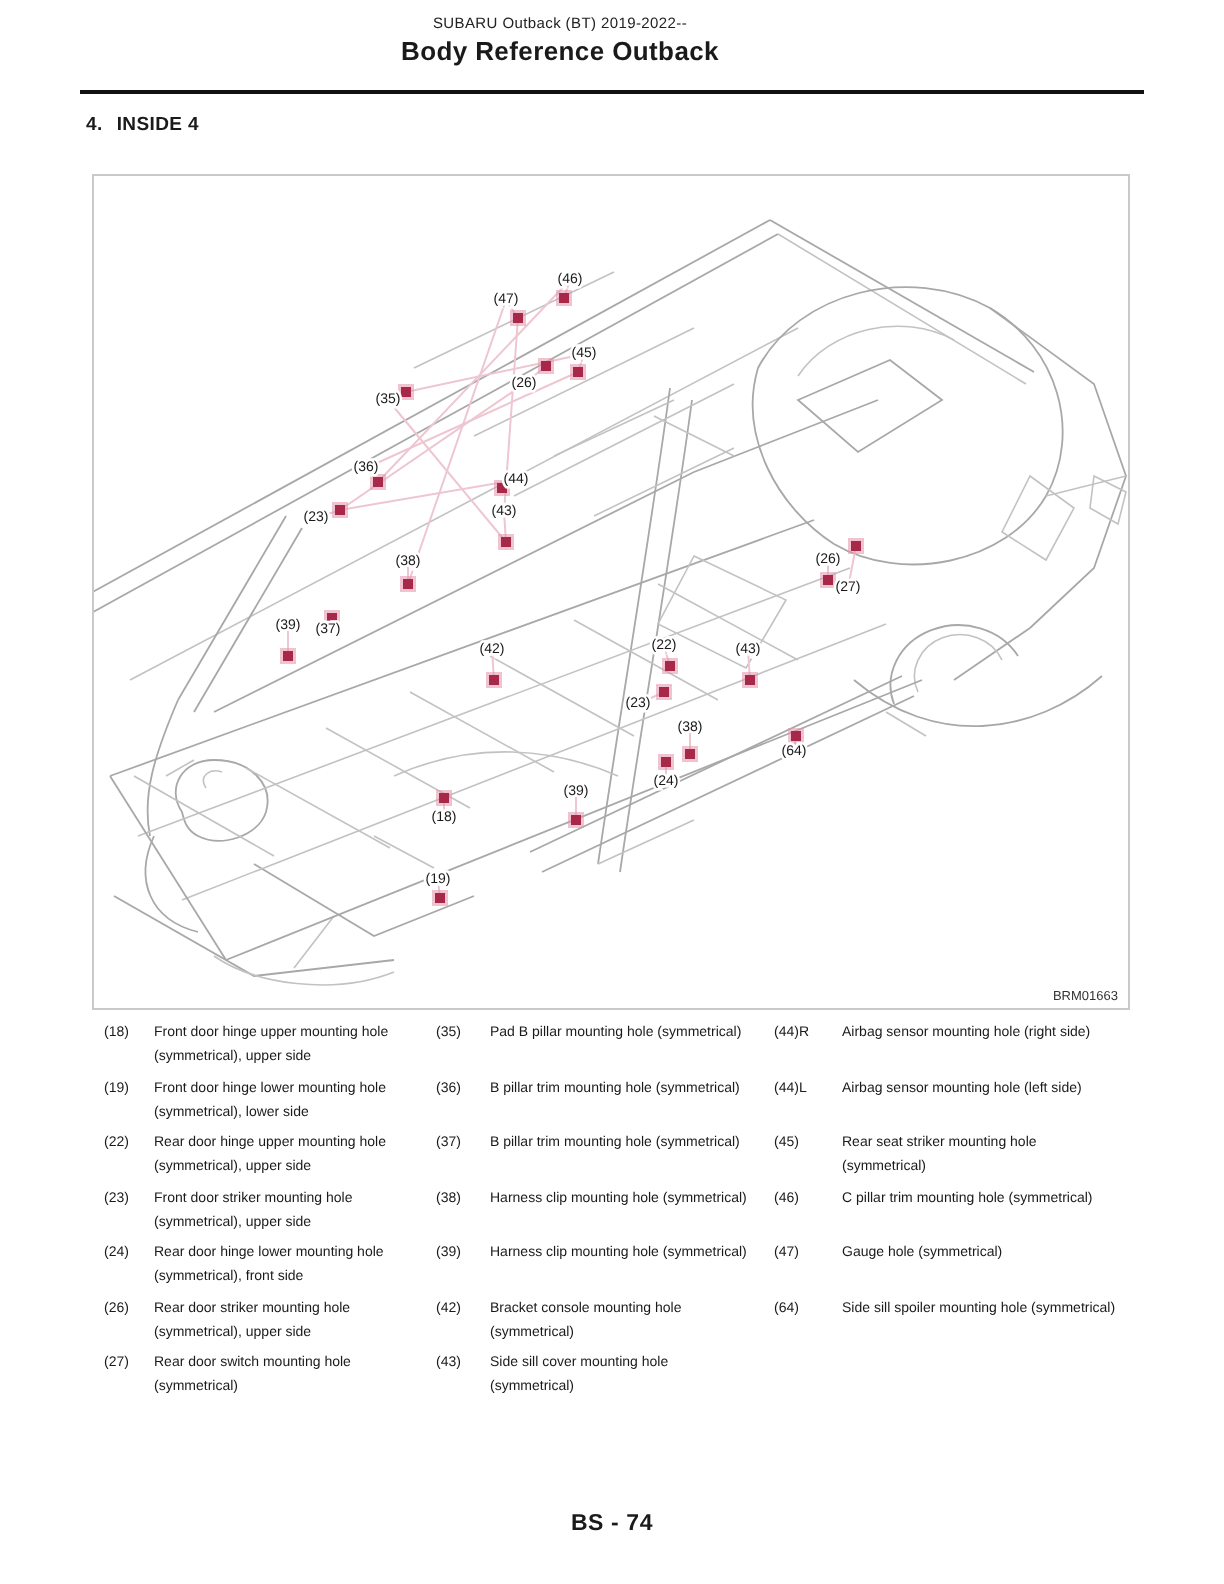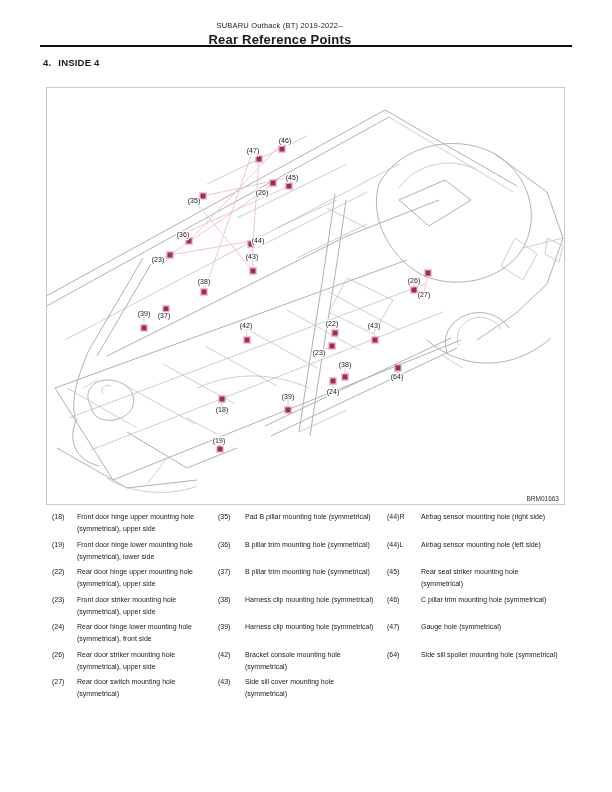--- a/index.html
+++ b/index.html
@@ -2,21 +2,21 @@
 <html><head>
 <meta charset="utf-8">
 <style>
   html,body{margin:0;padding:0;background:#ffffff;}
   .page{
     position:relative;width:612px;height:792px;overflow:hidden;
     background:#ffffff;color:#1a1a1a;
     font-family:"Liberation Sans","DejaVu Sans",sans-serif;
   }
   
-  .hdr{position:absolute;top:21px;left:0;width:560px;text-align:center;}
+  .hdr{position:absolute;top:7px;left:0;width:560px;text-align:center;}
   .hdr .model{font-size:7.5px;color:#222;letter-spacing:.2px;}
   .hdr .title{font-size:13px;font-weight:bold;margin:2px 0 0 0;letter-spacing:.2px;}
   .rule{position:absolute;left:40px;right:40px;top:45px;height:2.2px;background:#111;}
   
   .section-h{position:absolute;left:43px;top:57px;font-size:9.5px;font-weight:bold;letter-spacing:.2px;}
   .section-h .sec-num{margin-right:7px;}
   
   .figure{
     position:absolute;left:46px;top:87px;width:519px;height:418px;
     border:1px solid #c9c9c9;background:#fff;box-sizing:border-box;
@@ -46,21 +46,21 @@
   .footer{position:absolute;left:0;bottom:24px;width:612px;text-align:center;
     font-size:11.5px;font-weight:bold;letter-spacing:.3px;}
 </style>
 </head>
 <body>
 
 <div class="page">
 
   <div class="hdr">
     <div class="model">SUBARU Outback (BT) 2019-2022--</div>
-    <div class="title">Rear Reference Points</div>
+    <div class="title">Body Reference Outback</div>
   </div>
 
   <div class="rule"></div>
 
   <div class="section-h">
     <span class="sec-num">4.</span><span>INSIDE 4</span>
   </div>
 
   <div class="figure">
     <svg viewBox="0 0 517 405">
@@ -313,14 +313,17 @@
           <span class="num">(47)</span>
           <span class="txt">Gauge hole (symmetrical)</span>
         </div>
         <div class="entry">
           <span class="num">(64)</span>
           <span class="txt">Side sill spoiler mounting hole (symmetrical)</span>
         </div>
       </div>
     </div>
 
+  <div class="footer">
+    <span>BS - 74</span>
+  </div>
 
 </div>
 
 </body></html>

